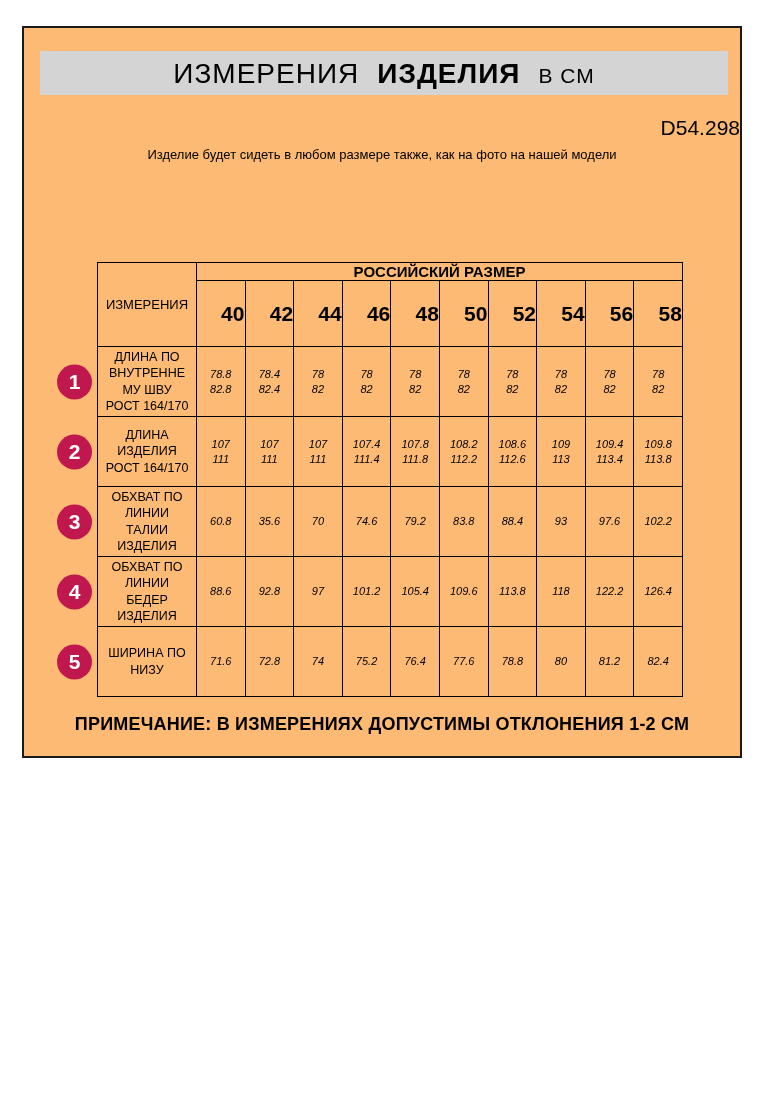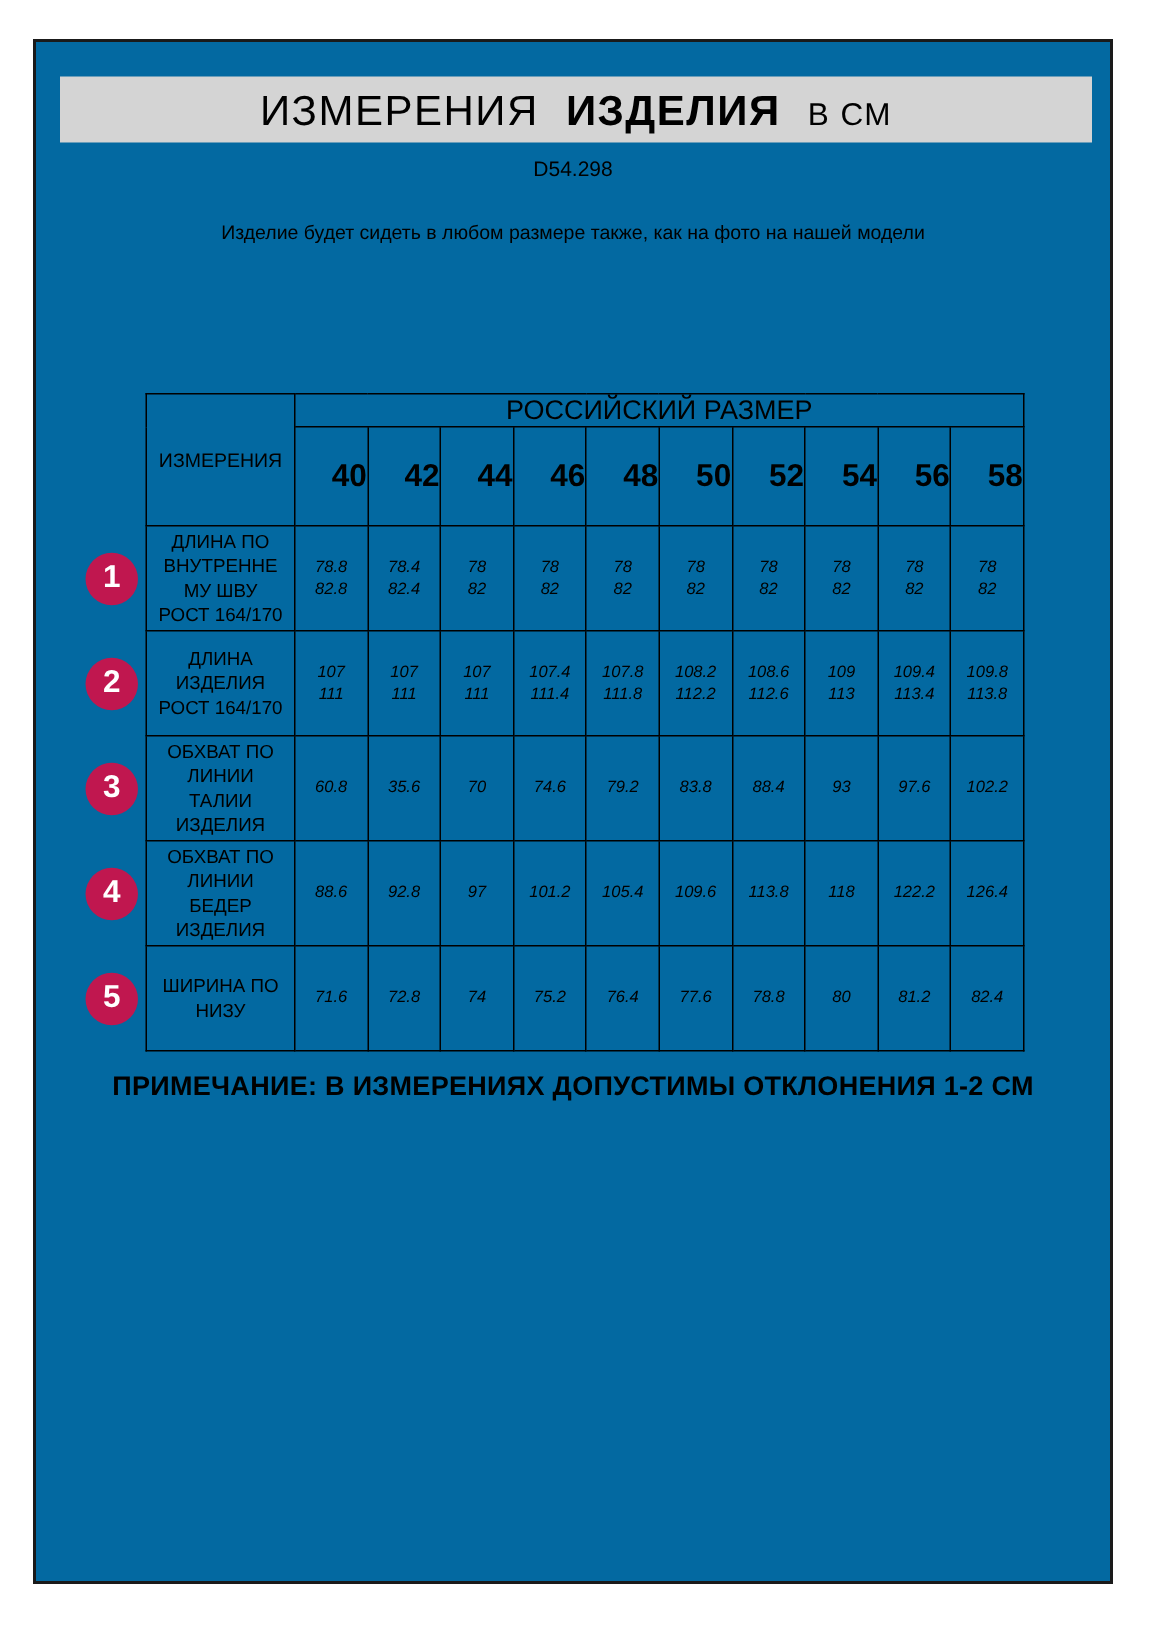--- a/index.html
+++ b/index.html
@@ -12,44 +12,44 @@
   html, body {
     width: 778px; height: 1100px;
     background: #ffffff;
     font-family: "Liberation Sans", sans-serif;
     color: #000;
     position: relative;
   }
   .frame {
     position: absolute;
     left: 22px; top: 26px;
-    width: 720px; height: 1030px;
+    width: 720px; height: 732px;
     border: 2px solid var(--frame-border);
-    background: #0369a1;
+    background: #fdba74;
   }
   .title-bar {
     position: absolute;
     left: 16px; top: 23px;
     width: 688px; height: 44px;
     background: var(--titlebar-bg);
     display: flex;
     align-items: baseline;
     justify-content: center;
     gap: 18px;
     padding-top: 7px;
   }
   .title-main { font-size: 28px; font-weight: 400; letter-spacing: 1px; }
   .title-emphasis { font-size: 28px; font-weight: 700; letter-spacing: 1px; }
   .title-unit { font-size: 21px; font-weight: 400; letter-spacing: 1px; }
   .product-code {
     position: absolute;
-    left: 0; top: 76px;
+    left: 0; top: 88px;
     width: 100%;
-    text-align: center;
-    font-size: 14px;
+    text-align: right;
+    font-size: 21px;
   }
   .product-desc {
     position: absolute;
     left: 50%; top: 118px;
     transform: translateX(-50%);
     width: 620px;
     text-align: center;
     font-size: 13px;
     line-height: 1.45;
   }
@@ -66,22 +66,22 @@
     vertical-align: middle;
     white-space: pre-line;
   }
   .corner-cell {
     width: 99px;
     font-size: 13px;
     font-weight: 400;
   }
   .group-cell {
     height: 18px;
-    font-size: 18px;
-    font-weight: 400;
+    font-size: 15px;
+    font-weight: 700;
   }
   .size-cell {
     height: 66px;
     font-size: 21px;
     font-weight: 700;
     padding-left: 24px;
   }
   .size-table tbody tr { height: 70px; }
   .label-cell {
     position: relative;

